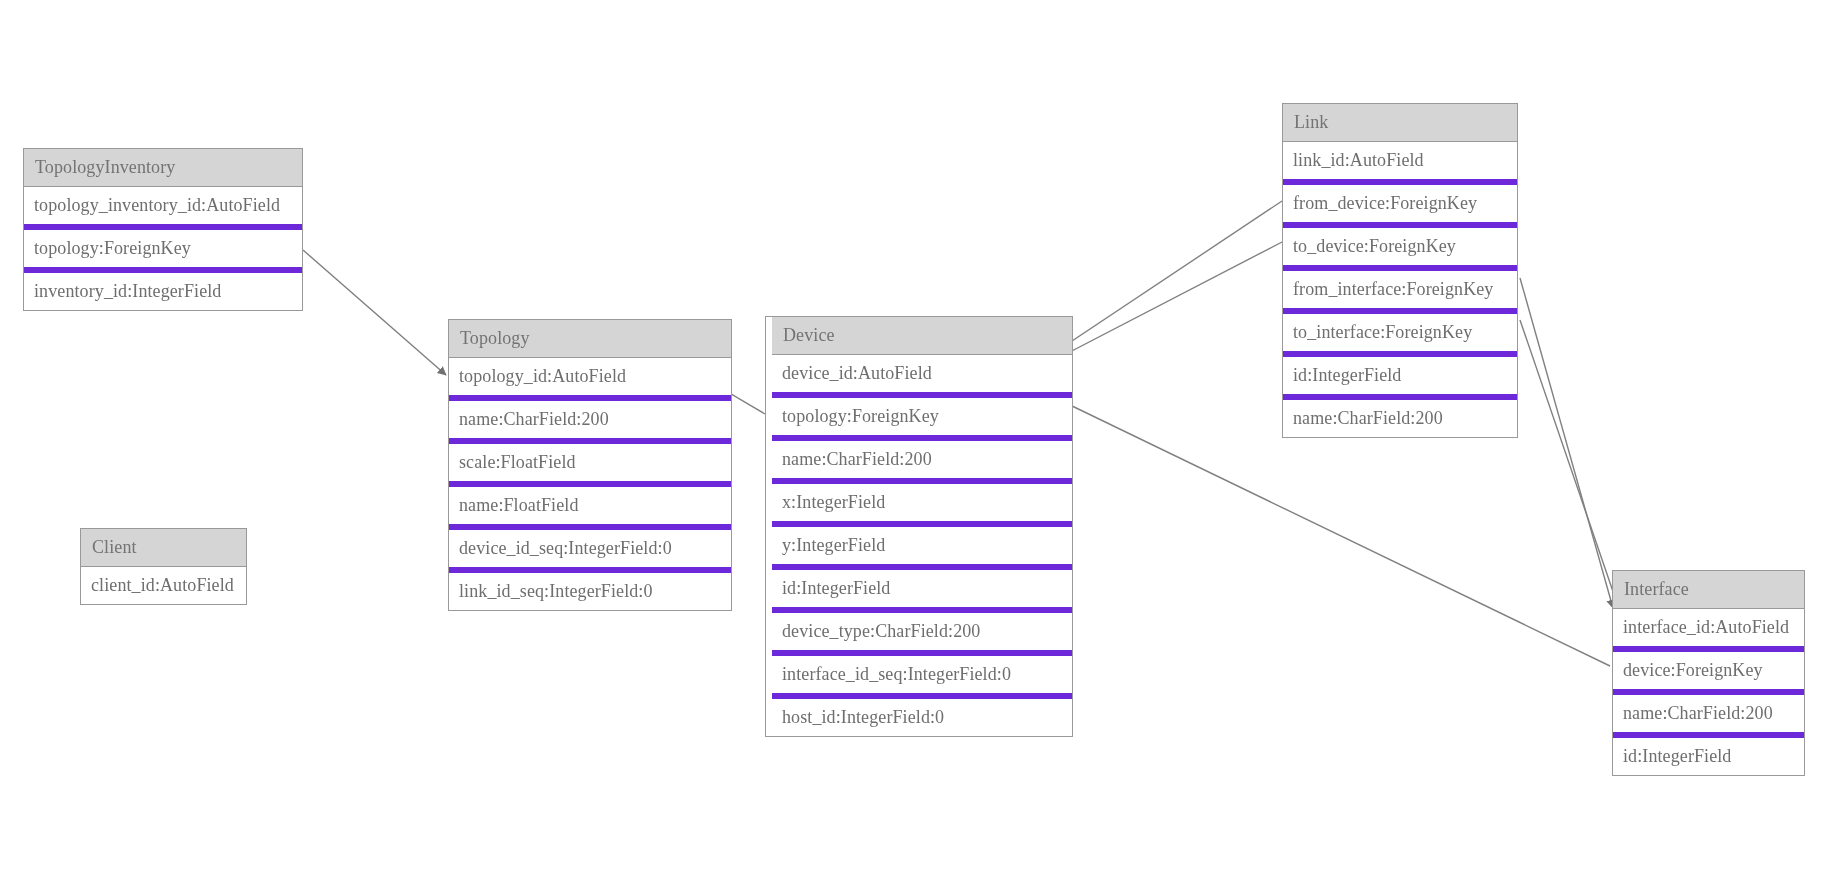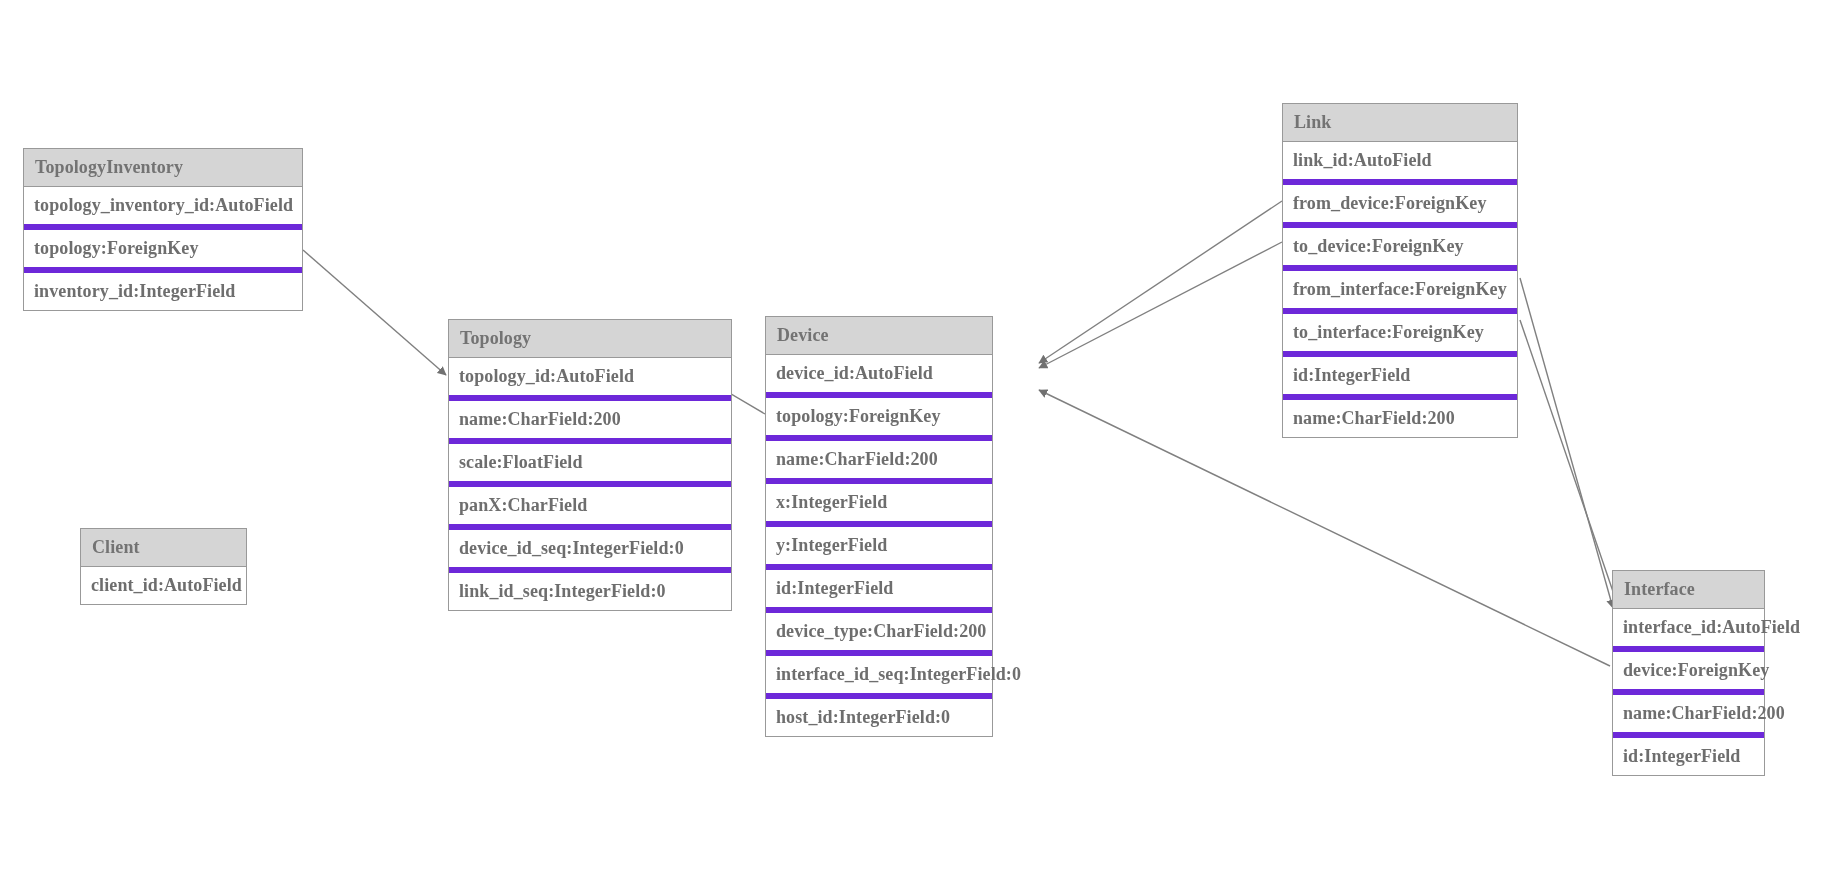--- a/index.html
+++ b/index.html
@@ -25,21 +25,20 @@
     width: 1824px;
     height: 874px;
     pointer-events: none;
   }
   .entity {
     position: absolute;
     box-sizing: border-box;
     border: 1px solid #999999;
     background: #ffffff;
     z-index: 5;
-    font-weight: bold;
   }
   .entity-title {
     box-sizing: border-box;
     background: #d5d5d5;
     border-bottom: 1px solid #999999;
     color: #737373;
     font-size: 18px;
     line-height: 18px;
     padding: 9px 0 10px 11px;
     white-space: nowrap;
@@ -86,25 +85,25 @@
       <div class="entity-title">TopologyInventory</div>
       <div class="entity-field">topology_inventory_id:AutoField</div>
       <div class="entity-field">topology:ForeignKey</div>
       <div class="entity-field">inventory_id:IntegerField</div>
     </div>
   <div class="entity" id="entity-topology" style="left: 448px; top: 319px; width: 284px;">
       <div class="entity-title">Topology</div>
       <div class="entity-field">topology_id:AutoField</div>
       <div class="entity-field">name:CharField:200</div>
       <div class="entity-field">scale:FloatField</div>
-      <div class="entity-field">panX:CharField</div>
+      <div class="entity-field">name:FloatField</div>
       <div class="entity-field">device_id_seq:IntegerField:0</div>
       <div class="entity-field">link_id_seq:IntegerField:0</div>
     </div>
-  <div class="entity" id="entity-device" style="left: 765px; top: 316px; width: 228px;">
+  <div class="entity" id="entity-device" style="left: 765px; top: 316px; width: 308px; padding-left: 6px;">
       <div class="entity-title">Device</div>
       <div class="entity-field">device_id:AutoField</div>
       <div class="entity-field">topology:ForeignKey</div>
       <div class="entity-field">name:CharField:200</div>
       <div class="entity-field">x:IntegerField</div>
       <div class="entity-field">y:IntegerField</div>
       <div class="entity-field">id:IntegerField</div>
       <div class="entity-field">device_type:CharField:200</div>
       <div class="entity-field">interface_id_seq:IntegerField:0</div>
       <div class="entity-field">host_id:IntegerField:0</div>
@@ -116,21 +115,21 @@
   <div class="entity" id="entity-link" style="left: 1282px; top: 103px; width: 236px;">
       <div class="entity-title">Link</div>
       <div class="entity-field">link_id:AutoField</div>
       <div class="entity-field">from_device:ForeignKey</div>
       <div class="entity-field">to_device:ForeignKey</div>
       <div class="entity-field">from_interface:ForeignKey</div>
       <div class="entity-field">to_interface:ForeignKey</div>
       <div class="entity-field">id:IntegerField</div>
       <div class="entity-field">name:CharField:200</div>
     </div>
-  <div class="entity" id="entity-interface" style="left: 1612px; top: 570px; width: 153px;">
+  <div class="entity" id="entity-interface" style="left: 1612px; top: 570px; width: 193px;">
       <div class="entity-title">Interface</div>
       <div class="entity-field">interface_id:AutoField</div>
       <div class="entity-field">device:ForeignKey</div>
       <div class="entity-field">name:CharField:200</div>
       <div class="entity-field">id:IntegerField</div>
     </div>
 
 </div>
 
 </body></html>

